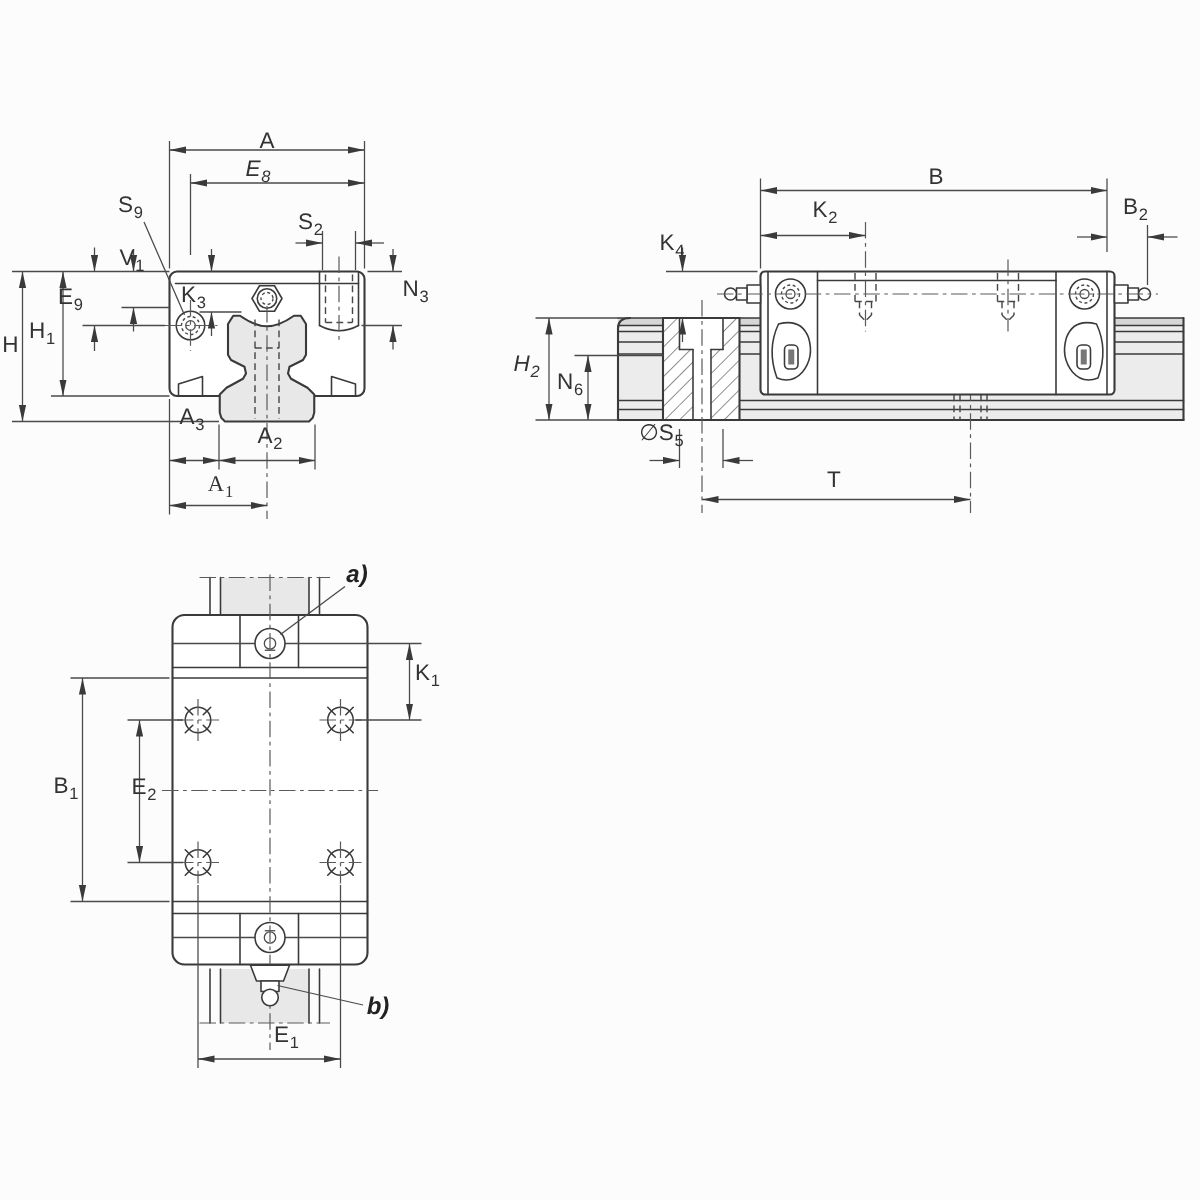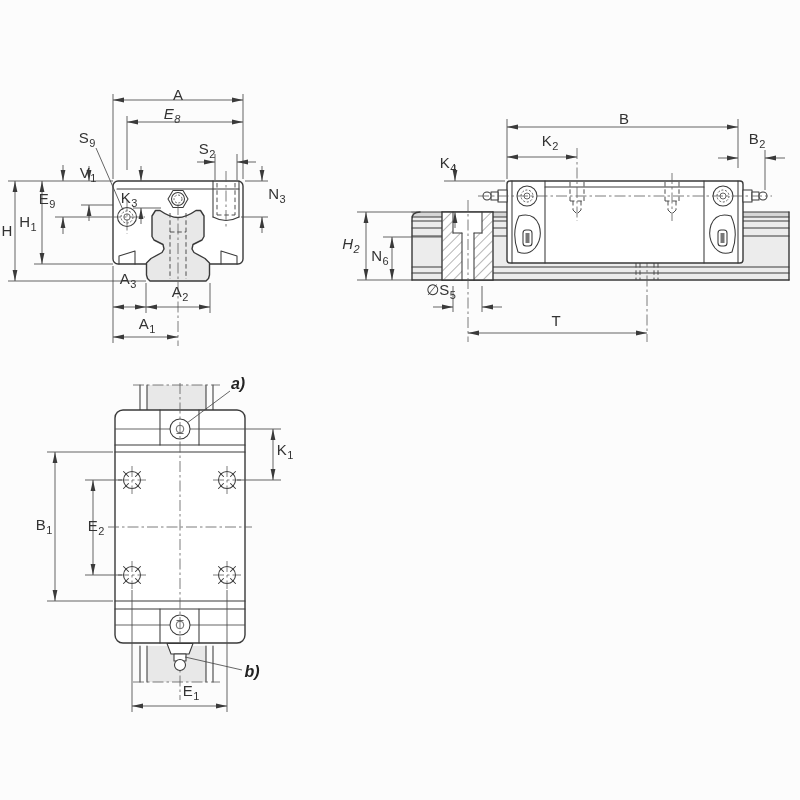--- a/index.html
+++ b/index.html
@@ -383,21 +383,21 @@
       <div class="dim-label" style="left: 87px; top: 139px;"><span>S</span><sub>9</sub></div>
       <div class="dim-label" style="left: 88px; top: 164px; margin-top: 10px;"><span>V</span><sub>1</sub></div>
       <div class="dim-label" style="left: 129px; top: 163px; margin-top: 36px;"><span>K</span><sub>3</sub></div>
       <div class="dim-label" style="left: 207px; top: 150px;"><span>S</span><sub>2</sub></div>
       <div class="dim-label" style="left: 277px; top: 195px;"><span>N</span><sub>3</sub></div>
       <div class="dim-label" style="left: 47px; top: 200px;"><span>E</span><sub>9</sub></div>
       <div class="dim-label" style="left: 28px; top: 223px; text-align: right;"><span>H</span><sub>1</sub></div>
       <div class="dim-label" style="left: 7px; top: 230px;"><span>H</span></div>
       <div class="dim-label" style="left: 128px; top: 280px;"><span>A</span><sub>3</sub></div>
       <div class="dim-label" style="left: 180px; top: 293px;"><span>A</span><sub>2</sub></div>
-      <div class="dim-label" style="left: 147px; top: 325px;"><span>A</span><sub>1</sub></div>
+      <div class="dim-label" style="left: 147px; top: 325px; font-family: Liberation Serif, serif;"><span>A</span><sub>1</sub></div>
       <div class="dim-label" style="left: 624px; top: 118px;"><span>B</span></div>
       <div class="dim-label" style="left: 550px; top: 142px;"><span>K</span><sub>2</sub></div>
       <div class="dim-label" style="left: 757px; top: 140px;"><span>B</span><sub>2</sub></div>
       <div class="dim-label" style="left: 436px; top: 164px; margin-left: 12px;"><span>K</span><sub>4</sub></div>
       <div class="dim-label" style="left: 351px; top: 245px; font-style: italic;"><span>H</span><sub>2</sub></div>
       <div class="dim-label" style="left: 380px; top: 257px;"><span>N</span><sub>6</sub></div>
       <div class="dim-label" style="left: 441px; top: 291px; text-align: right;"><span>∅S</span><sub>5</sub></div>
       <div class="dim-label" style="left: 556px; top: 320px;"><span>T</span></div>
       <div class="dim-label callout" style="left: 238px; top: 384px;"><span>a)</span></div>
       <div class="dim-label" style="left: 285px; top: 451px;"><span>K</span><sub>1</sub></div>

